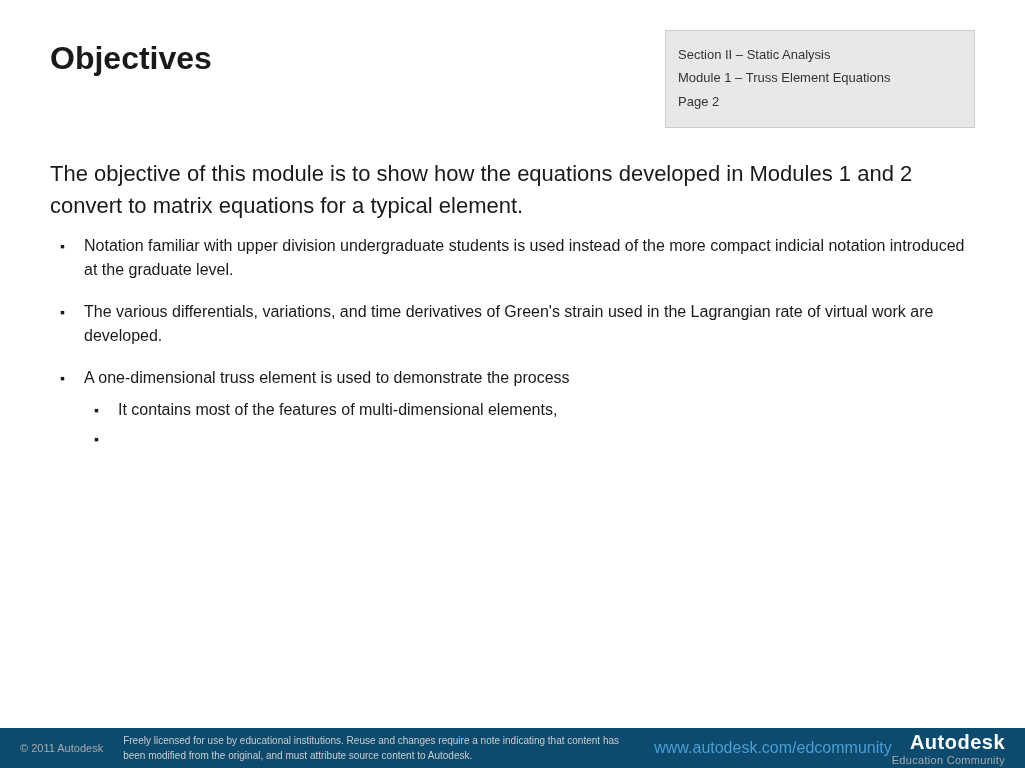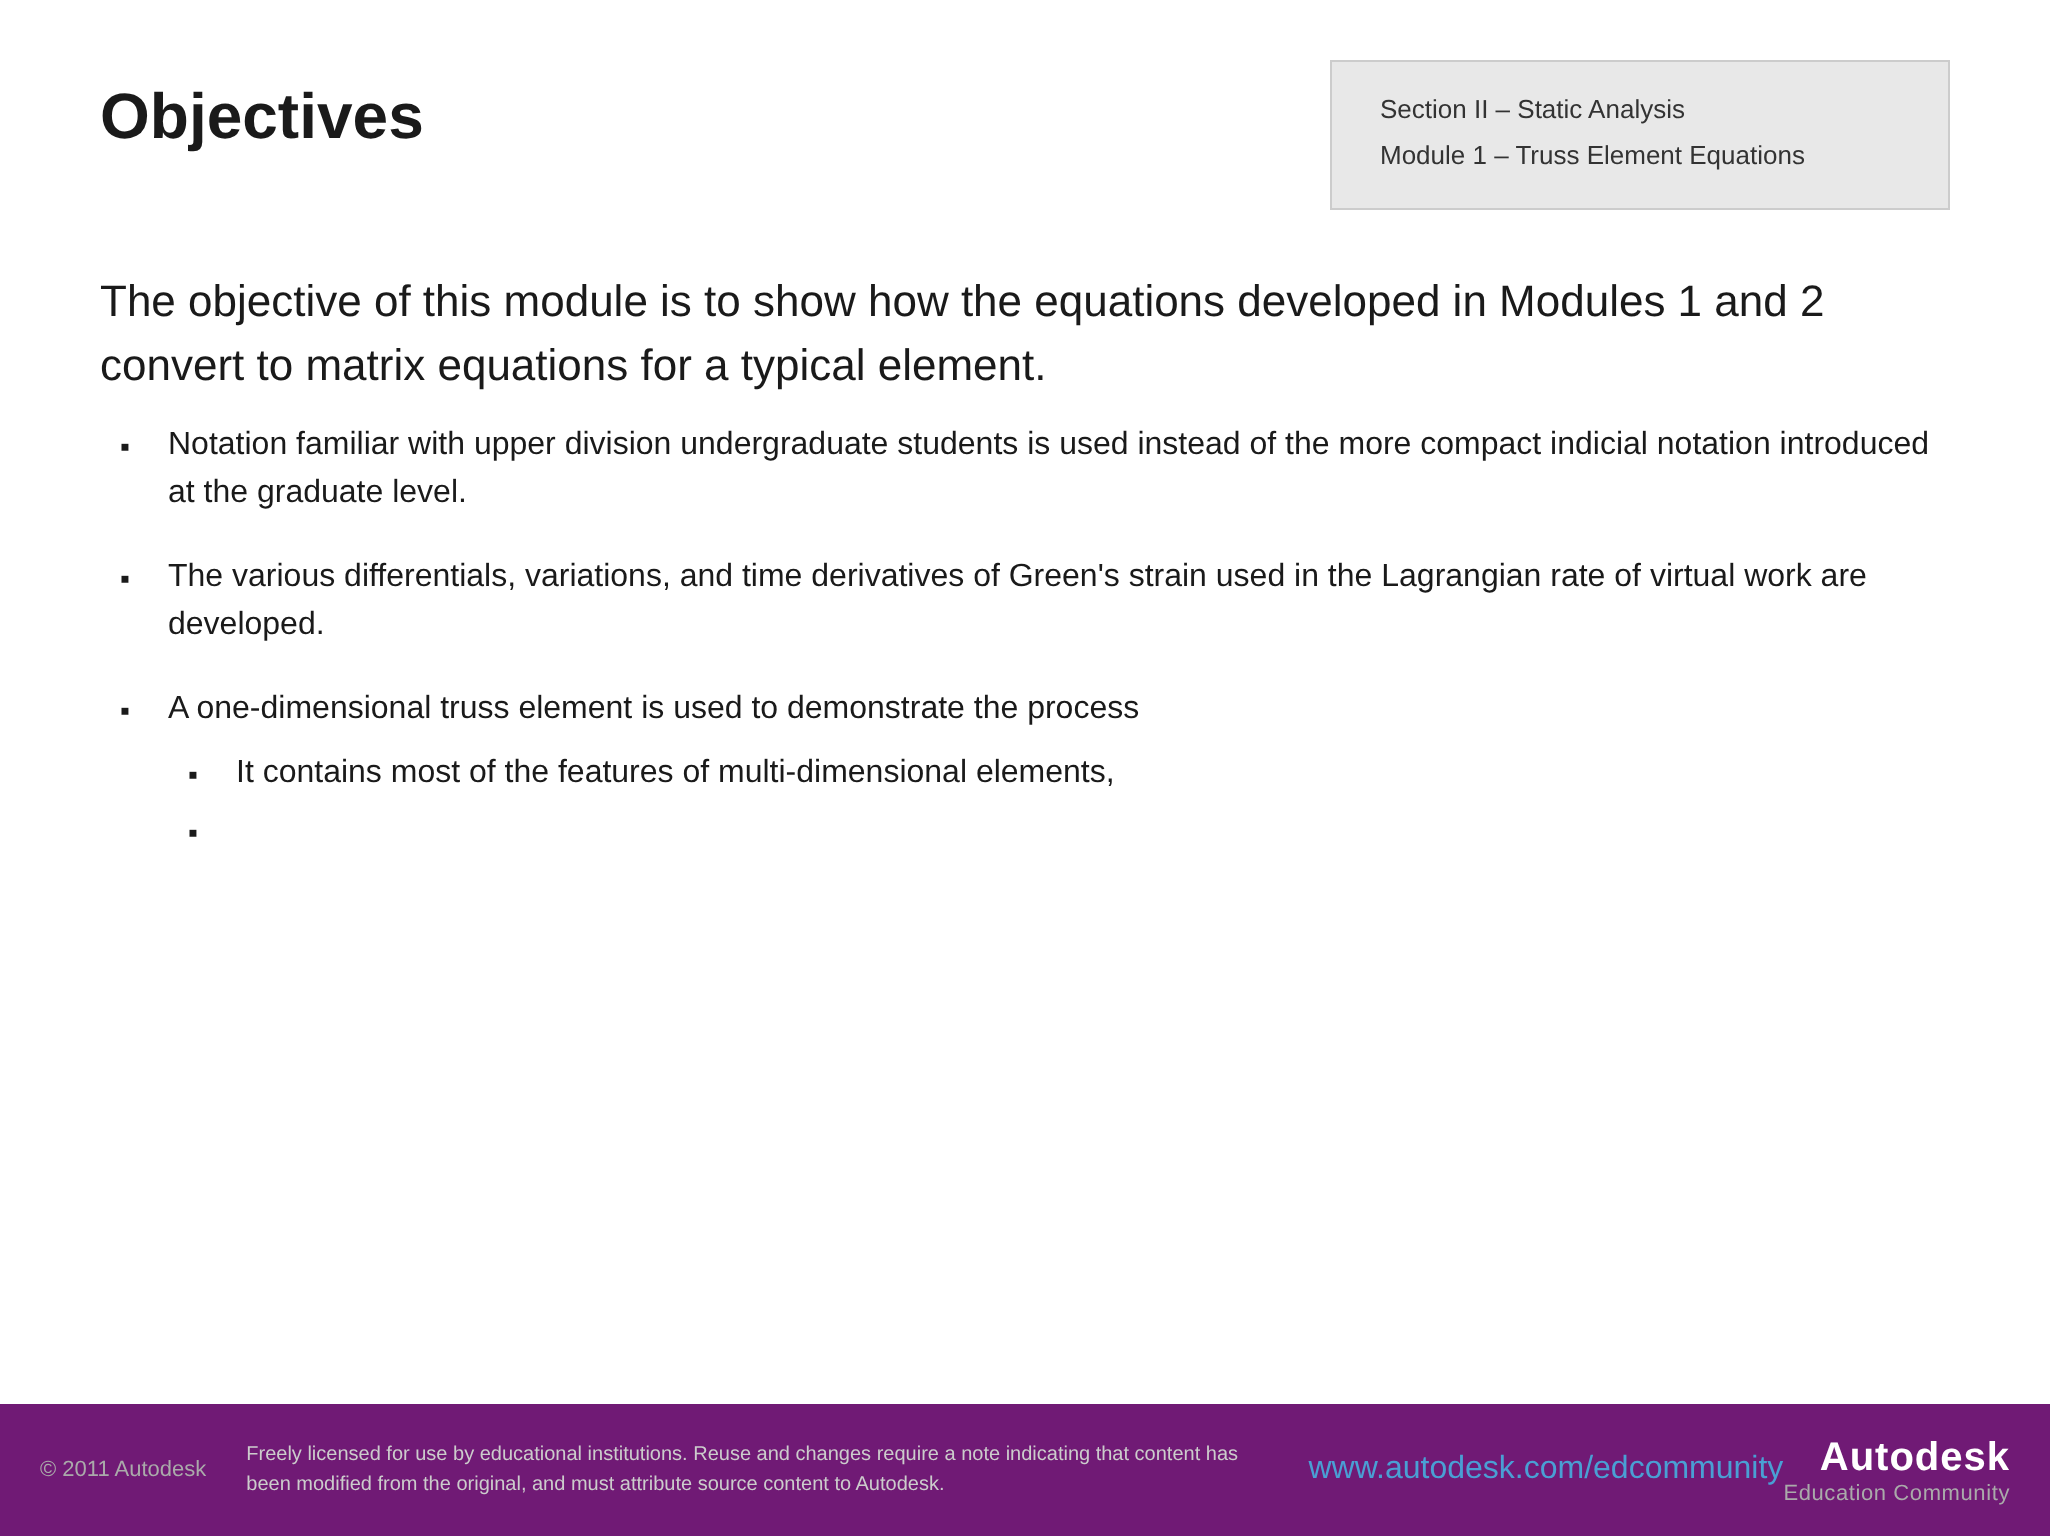--- a/index.html
+++ b/index.html
@@ -33,21 +33,21 @@
     .objectives-title {
       font-size: 32px;
       font-weight: bold;
       color: #1a1a1a;
       padding-top: 10px;
     }
 
     .section-box {
       background: #e8e8e8;
       border: 1px solid #ccc;
-      padding: 12px 18px 14px 24px;
+      padding: 12px 18px 14px 12px;
       min-width: 310px;
       font-size: 13px;
       color: #333;
       line-height: 1.8;
     }
 
     .section-box .section-line {
       display: block;
     }
 
@@ -100,22 +100,22 @@
       min-width: 16px;
       margin-right: 8px;
       font-size: 14px;
     }
 
     .footer {
       position: absolute;
       bottom: 0;
       left: 0;
       right: 0;
-      height: 66px;
-      background: #701a75;
+      height: 40px;
+      background: #0c4a6e;
       display: flex;
       align-items: center;
       justify-content: space-between;
       padding: 0 20px 0 20px;
     }
 
     .footer-left {
       color: #aaa;
       font-size: 11px;
       min-width: 80px;
@@ -157,20 +157,21 @@
   </style>
 </head>
 <body>
 
 <div class="main-content">
   <div class="header-area">
     <h1 class="objectives-title">Objectives</h1>
     <div class="section-box">
       <span class="section-line">Section II – Static Analysis</span>
       <span class="section-line">Module 1 – Truss Element Equations</span>
+      <span class="section-line">Page 2</span>
     </div>
   </div>
 
   <p class="intro-paragraph">The objective of this module is to show how the equations developed in Modules 1 and 2 convert to matrix equations for a typical element.</p>
 
   <ul class="bullet-list">
   <li>
         <span class="bullet-marker">▪</span>
         <div class="bullet-text">Notation familiar with upper division undergraduate students is used instead of the more compact indicial notation introduced at the graduate level.</div>
       </li>

